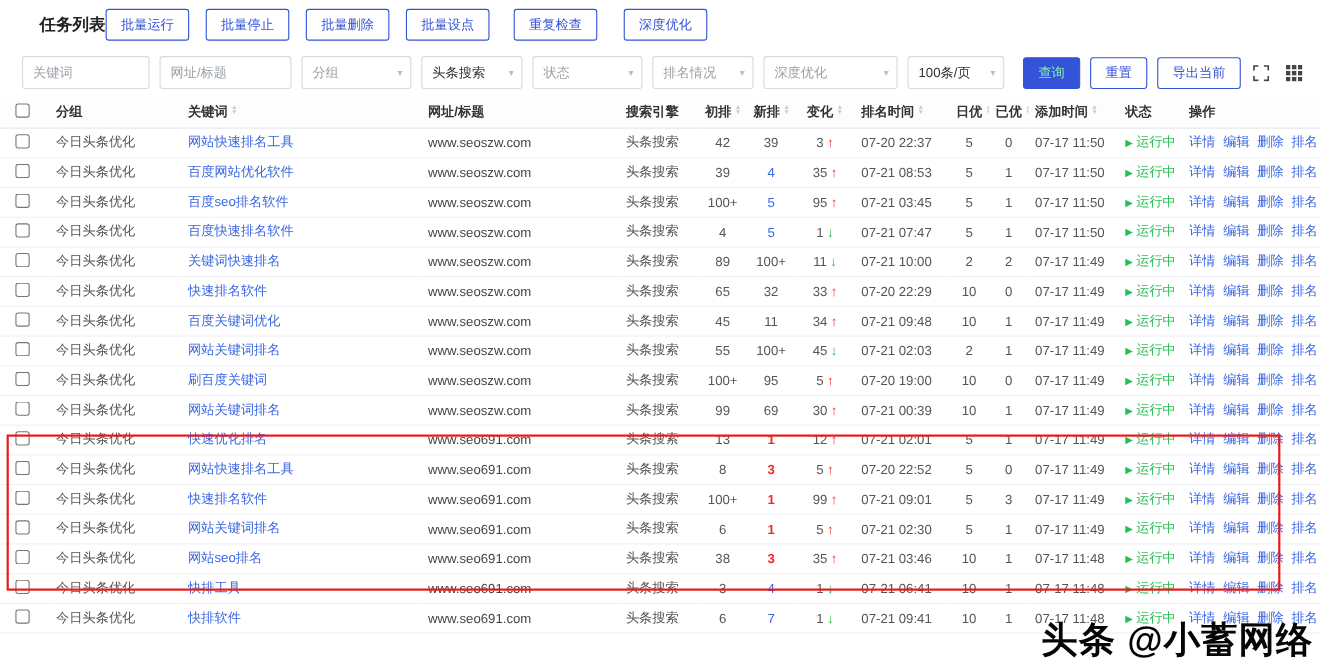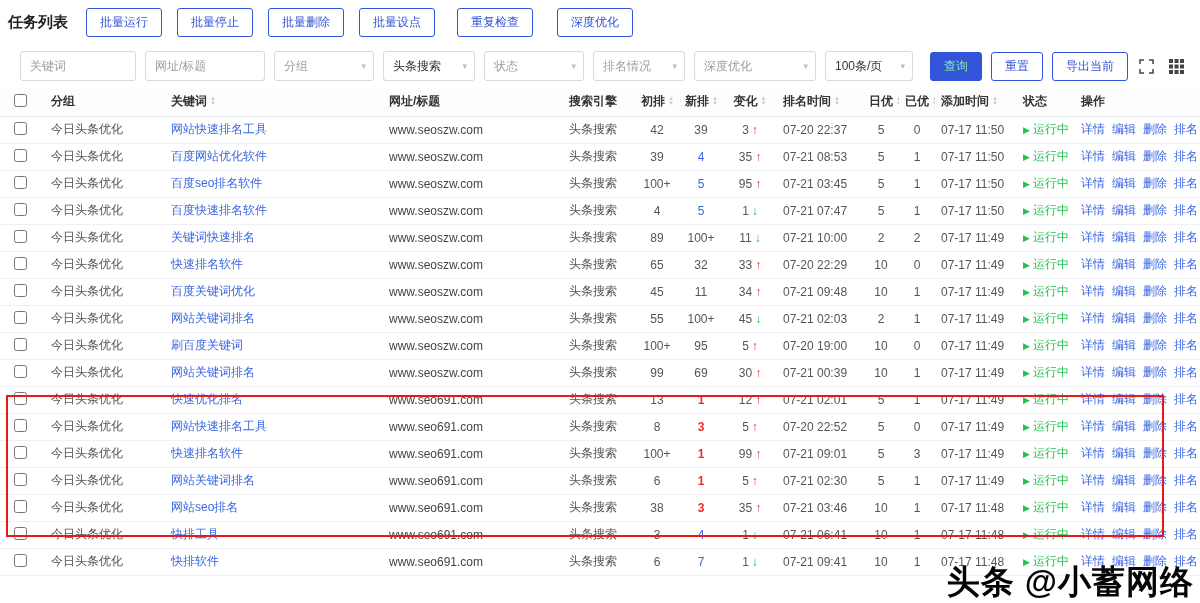--- a/index.html
+++ b/index.html
@@ -1,21 +1,21 @@
 <!DOCTYPE html>
 <html style="--accent: #3353d8; --link: #3a66e0; --up: #f02b2b; --down: #21ba45; --running: #27bf54; --highlight: #e61a1a;"><head>
 <meta charset="utf-8">
 <style>
   *{box-sizing:border-box;margin:0;padding:0}
   html,body{width:1200px;height:603px;overflow:hidden}
   body{font-family:"Liberation Sans","DejaVu Sans",sans-serif;background:#fff;position:relative;color:#333}
-  .topbar{display:flex;align-items:center;height:44px;padding:0 8px}
+  .topbar{display:flex;align-items:center;height:44px;padding:0 36px}
   .page-title{font-size:15px;font-weight:bold;color:#222}
   .stats{font-size:12px;color:#999;margin-left:4px}
-  .batch-buttons{margin-left:18px;display:flex;align-items:flex-start;gap:15px}
+  .batch-buttons{display:flex;align-items:flex-start;gap:15px}
   .batch-buttons .btn:nth-child(5){margin-left:7px}
   .batch-buttons .btn:nth-child(6){margin-left:9px}
   .btn{font-size:12px;padding:5px 13px;border-radius:3px;border:1px solid var(--accent);color:var(--accent);background:#fff;cursor:pointer;font-family:inherit;white-space:nowrap}
   .btn.primary{background:var(--accent);color:#86efac;border-color:var(--accent)}
   .filterbar{display:flex;align-items:center;height:44px;padding:0 16px 0 20px;gap:9px}
   .f-input{height:30px;border:1px solid #d9d9d9;border-radius:3px;padding:0 9px;font-size:12px;color:#333;font-family:inherit;outline:none}
   .f-input::placeholder{color:#9aa0a6}
   .f-select{height:30px;border:1px solid #d9d9d9;border-radius:3px;padding:0 7px 0 9px;font-size:12px;color:#333;display:flex;align-items:center;justify-content:space-between;background:#fff;cursor:pointer;flex:none}
   .f-select.muted .sel-val{color:#9aa0a6}
   .chev{color:#b8bcc4;font-size:9px;margin-left:5px}

